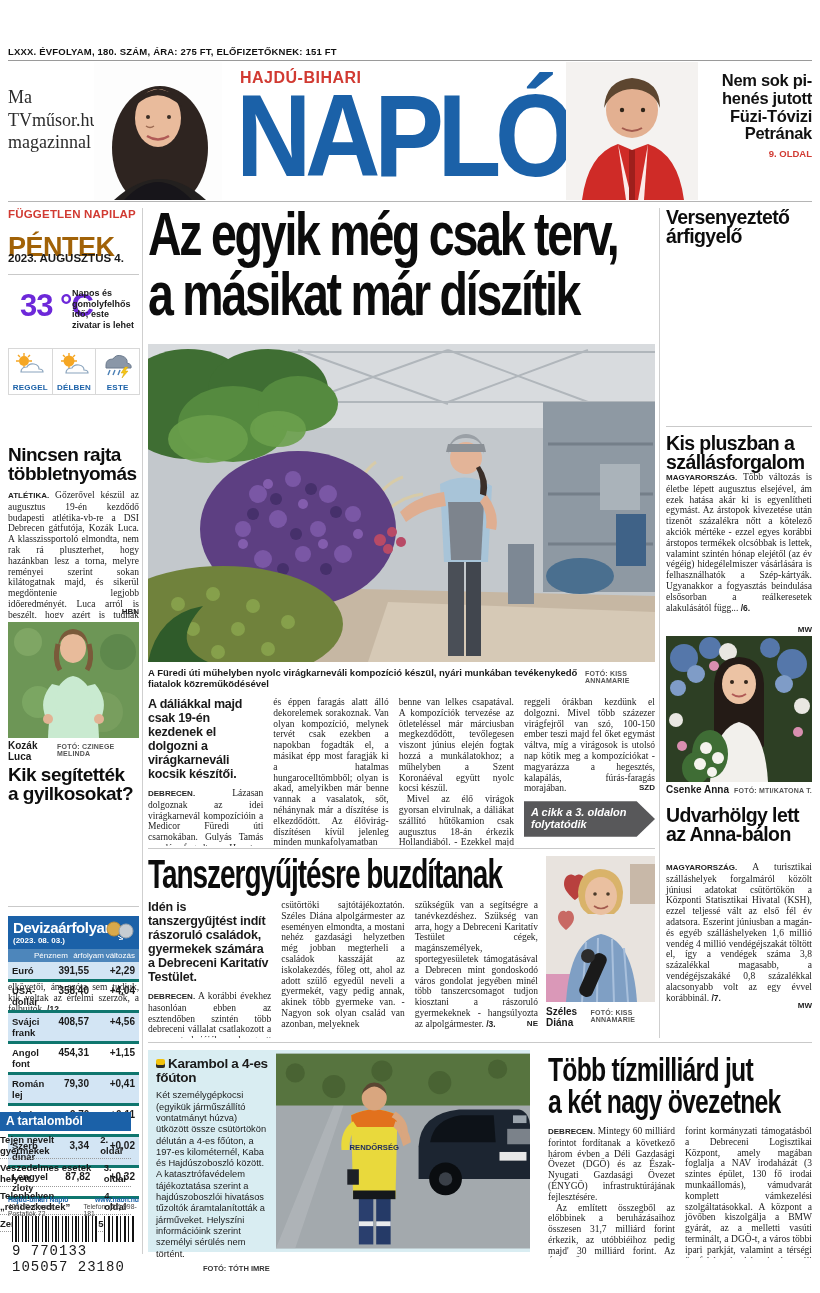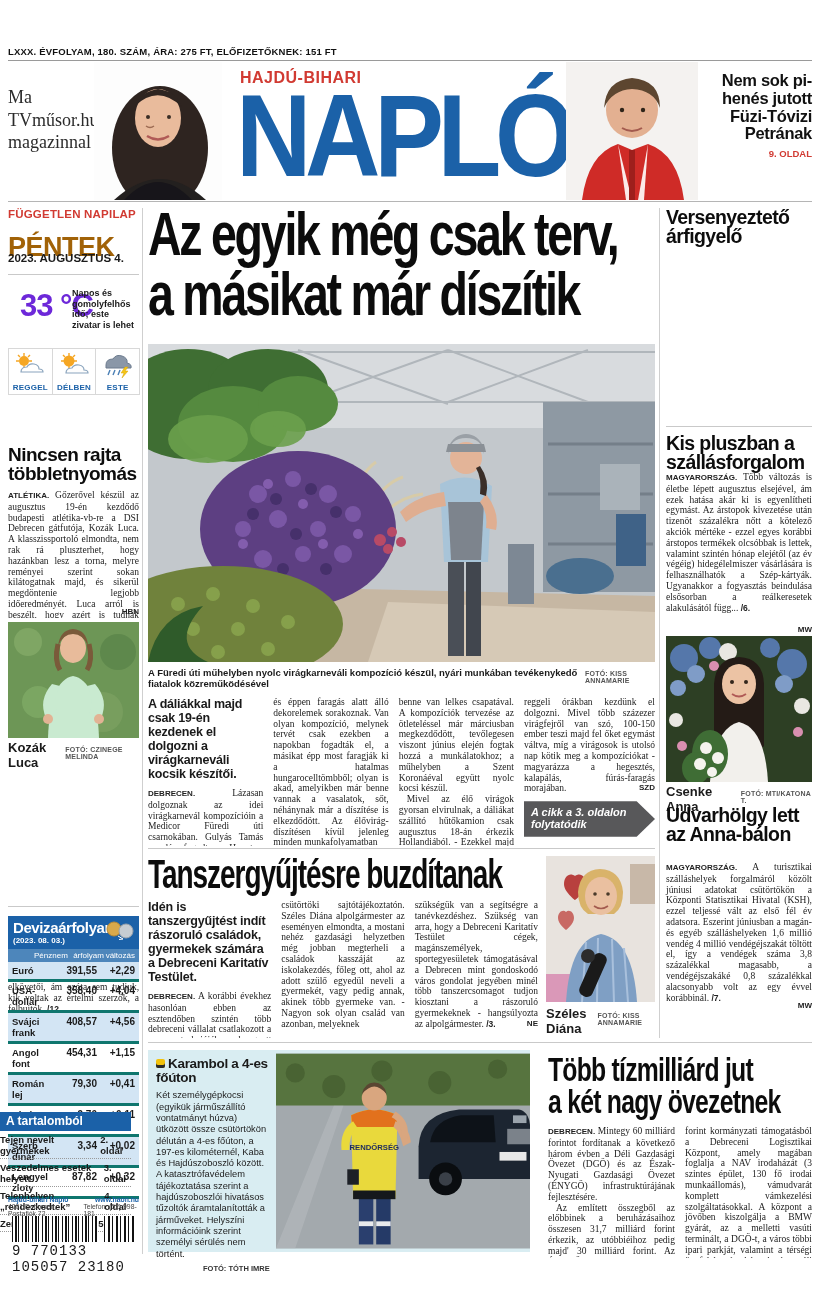--- a/index.html
+++ b/index.html
@@ -31,36 +31,36 @@
   .w-lbl{color:#1b61a8;font-weight:bold;font-size:8px;letter-spacing:.2px;display:block;margin-top:1px;}
 
   .sb-art-title{font-weight:bold;font-size:19px;line-height:.98;letter-spacing:-.5px;color:#0d0d0d;}
   .bodytext{font-family:"Liberation Serif",serif;font-size:9.5px;line-height:10.8px;text-align:justify;
             color:#222;position:relative;}
   .tag{font-family:"Liberation Sans",sans-serif;font-weight:bold;font-size:8px;color:#222;}
   .pageref{font-family:"Liberation Sans",sans-serif;font-weight:bold;font-size:8.5px;}
   .byl{font-family:"Liberation Sans",sans-serif;font-weight:bold;font-size:8px;position:absolute;right:0;bottom:0;}
 
   .cap-row{display:flex;justify-content:space-between;align-items:baseline;}
-  .cap-name{font-weight:bold;font-size:13px;}
+  .cap-name{font-weight:bold;font-size:10px;}
   .cap-credit{font-weight:bold;font-size:7px;color:#555;letter-spacing:.2px;}
 
   
   .cur{left:8px;top:916px;width:131px;}
   .cur-head{background:#1b61a8;color:#fff;padding:3px 5px 4px;position:relative;}
   .cur-title{font-weight:bold;font-size:15px;letter-spacing:-.4px;}
   .cur-date{font-size:8px;font-weight:bold;}
   .cur-coins{position:absolute;right:4px;top:4px;}
   .cur-sub{background:#4d86bb;color:#fff;display:flex;font-size:8px;padding:2px 4px;}
   .cur-sub span:nth-child(1){flex:1;margin-left:22px;} .cur-sub span:nth-child(2){width:44px;text-align:right;}
   .cur-sub span:nth-child(3){width:38px;text-align:right;}
   .cur-row{display:flex;font-weight:bold;font-size:10px;padding:3px 4px;border-bottom:3px solid #0f766e;align-items:baseline;}
   .cur-row:nth-child(odd){background:#d3e5f4;}
   .cur-row span:nth-child(1){flex:1;font-size:9.5px;} .cur-row span:nth-child(2){width:44px;text-align:right;}
-  .cur-row span:nth-child(3){width:38px;text-align:right;}
+  .cur-row span:nth-child(3){width:38px;text-align:right;margin-left:8px;}
 
   
   .toc{left:0;top:1112px;width:131px;}
   .toc-title{background:#1b61a8;color:#fff;font-weight:bold;font-size:12px;padding:2px 6px 3px;}
   .toc-item{display:flex;justify-content:space-between;font-weight:bold;font-size:9.5px;
             border-bottom:1px dotted #9a9a9a;padding:3px 0 2px;}
   .pubrow{display:flex;justify-content:space-between;font-size:6.8px;color:#444;}
   .pub-blue{color:#1b61a8;font-weight:bold;}
   .bars{height:26px;background:repeating-linear-gradient(90deg,#111 0 1px,#fff 1px 3px,#111 3px 5px,#fff 5px 6px,#111 6px 7px,#fff 7px 10px);}
   .bars-add{height:26px;background:repeating-linear-gradient(90deg,#111 0 1px,#fff 1px 4px,#111 4px 6px,#fff 6px 8px);}
@@ -214,20 +214,21 @@
     <path d="M44 62 Q30 78 38 96 L50 92 Q44 78 52 64 Z" fill="#c9ead0"></path>
     <path d="M87 62 Q101 78 93 96 L81 92 Q87 78 79 64 Z" fill="#c9ead0"></path>
     <circle cx="40" cy="97" r="5" fill="#e2b394"></circle>
       <circle cx="91" cy="97" r="5" fill="#e2b394"></circle>
   </svg>
   <div class="abs cap-row" style="left:8px;top:740px;width:131px;">
     <span class="cap-name">Kozák Luca</span>
     <span class="cap-credit">FOTÓ: CZINEGE MELINDA</span>
   </div>
 
+  <div class="abs sb-art-title" style="left:8px;top:766px;width:131px;">Kik segítették a gyilkosokat?</div>
   <p class="abs bodytext" style="left:8px;top:810px;width:131px;height:90px;margin:0;">
     <b class="tag">DEBRECEN, KISLÉTA.</b>
     <span>Tizennégy éve, 2009. augusztus 3-án ölték meg utolsó áldozatukat a romák elleni sorozatgyilkosság elkövetői, ám azóta sem tudjuk, kik voltak az értelmi szerzők, a felbujtók.</span>
     <b class="pageref">/12.</b>
     <b class="byl">MW</b>
   </p>
   <div class="rule-h" style="left:8px;top:906px;width:131px;"></div>
 
   <div class="abs cur">
     <div class="cur-head">

